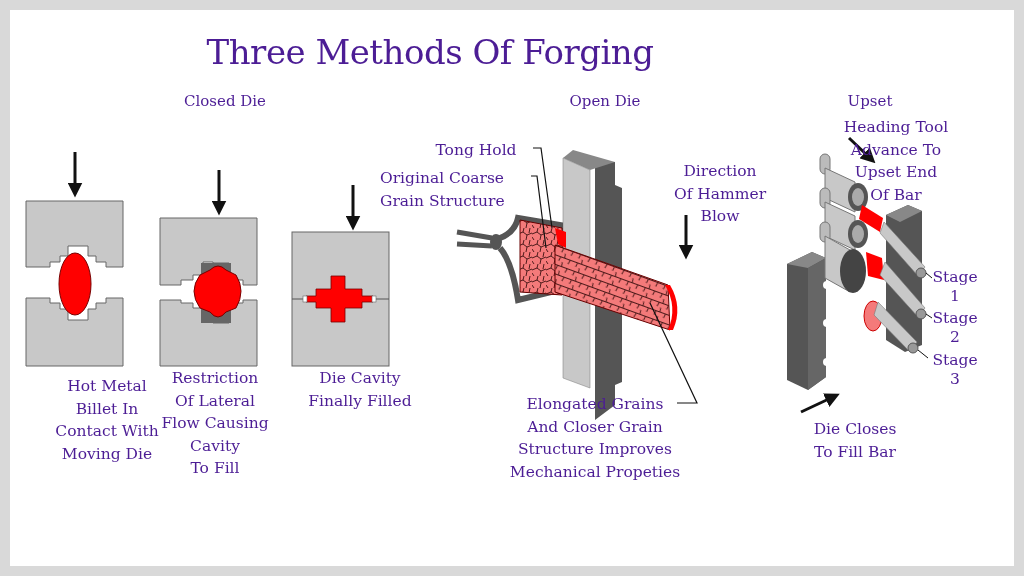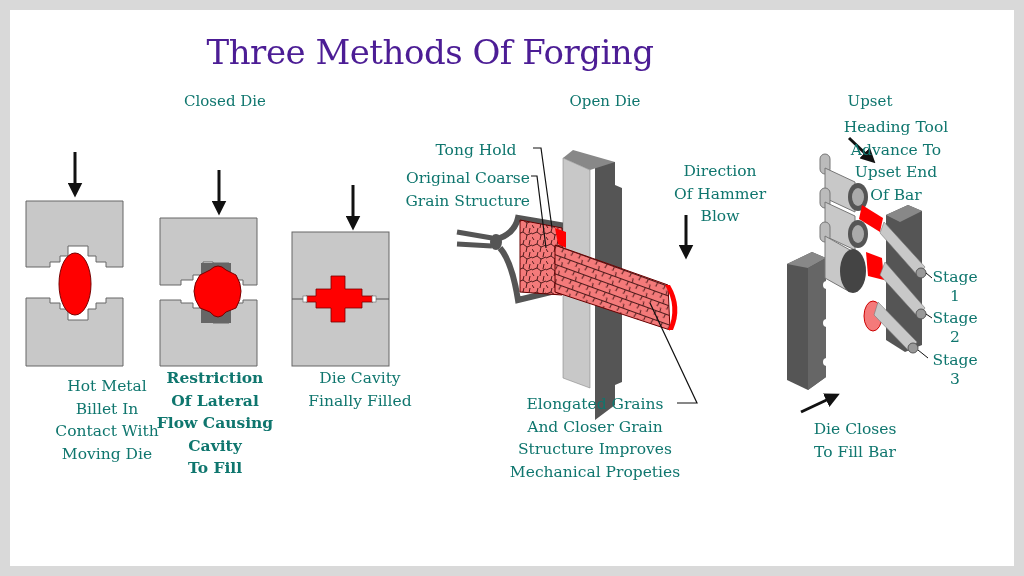--- a/index.html
+++ b/index.html
@@ -1,18 +1,18 @@
 <!DOCTYPE html>
 <html><head>
 <meta charset="utf-8">
 <style>
   html,body{margin:0;padding:0;}
   body{width:1024px;height:576px;background:#d9d9d9;position:relative;overflow:hidden;font-family:"DejaVu Serif",serif;color:#222;}
   .panel{position:absolute;left:10px;top:10px;width:1004px;height:556px;background:#fff;}
-  .t{position:absolute;text-align:center;white-space:pre-line;font-family:"DejaVu Serif",serif;color:#0f766e;}
+  .t{position:absolute;text-align:center;white-space:pre-line;font-family:"DejaVu Serif",serif;color:#4c1d95;}
   .title{left:0;width:860px;top:32px;font-size:34px;letter-spacing:-0.5px;color:#4c1d95;}
   .sec{font-size:15px;}
   .lbl{font-size:15.5px;line-height:22.5px;}
   svg.art{position:absolute;left:0;top:0;}
 </style>
 </head>
 <body>
 
 <div class="panel"></div>
 
@@ -133,30 +133,30 @@
 
     <line x1="849" y1="138" x2="870" y2="158" stroke="#111" stroke-width="3" marker-end="url(#ah)"></line>
     <line x1="801" y1="412" x2="833" y2="397" stroke="#111" stroke-width="3" marker-end="url(#ah)"></line>
   </g>
 </svg>
 
 <div class="t lbl" style="left:0px;width:150px;top:375px;padding-left:32px;">Hot Metal
 Billet In
 Contact With
 Moving Die</div>
-<div class="t lbl" style="left:140px;width:150px;top:367px;font-weight:bold;">Restriction
+<div class="t lbl" style="left:140px;width:150px;top:367px;">Restriction
 Of Lateral
 Flow Causing
 Cavity
 To Fill</div>
 <div class="t lbl" style="left:280px;width:160px;top:367px;">Die Cavity
 Finally Filled</div>
 
 <div class="t lbl" style="left:420px;width:112px;top:139px;text-align:center;">Tong Hold</div>
-<div class="t lbl" style="left:372px;width:158px;top:167px;text-align:right;">Original Coarse
+<div class="t lbl" style="left:380px;width:158px;top:167px;text-align:left;">Original Coarse
 Grain Structure</div>
 <div class="t lbl" style="left:660px;width:120px;top:160px;">Direction
 Of Hammer
 Blow</div>
 <div class="t lbl" style="left:490px;width:210px;top:393px;">Elongated Grains
 And Closer Grain
 Structure Improves
 Mechanical Propeties</div>
 
 <div class="t lbl" style="left:826px;width:140px;top:116px;">Heading Tool

